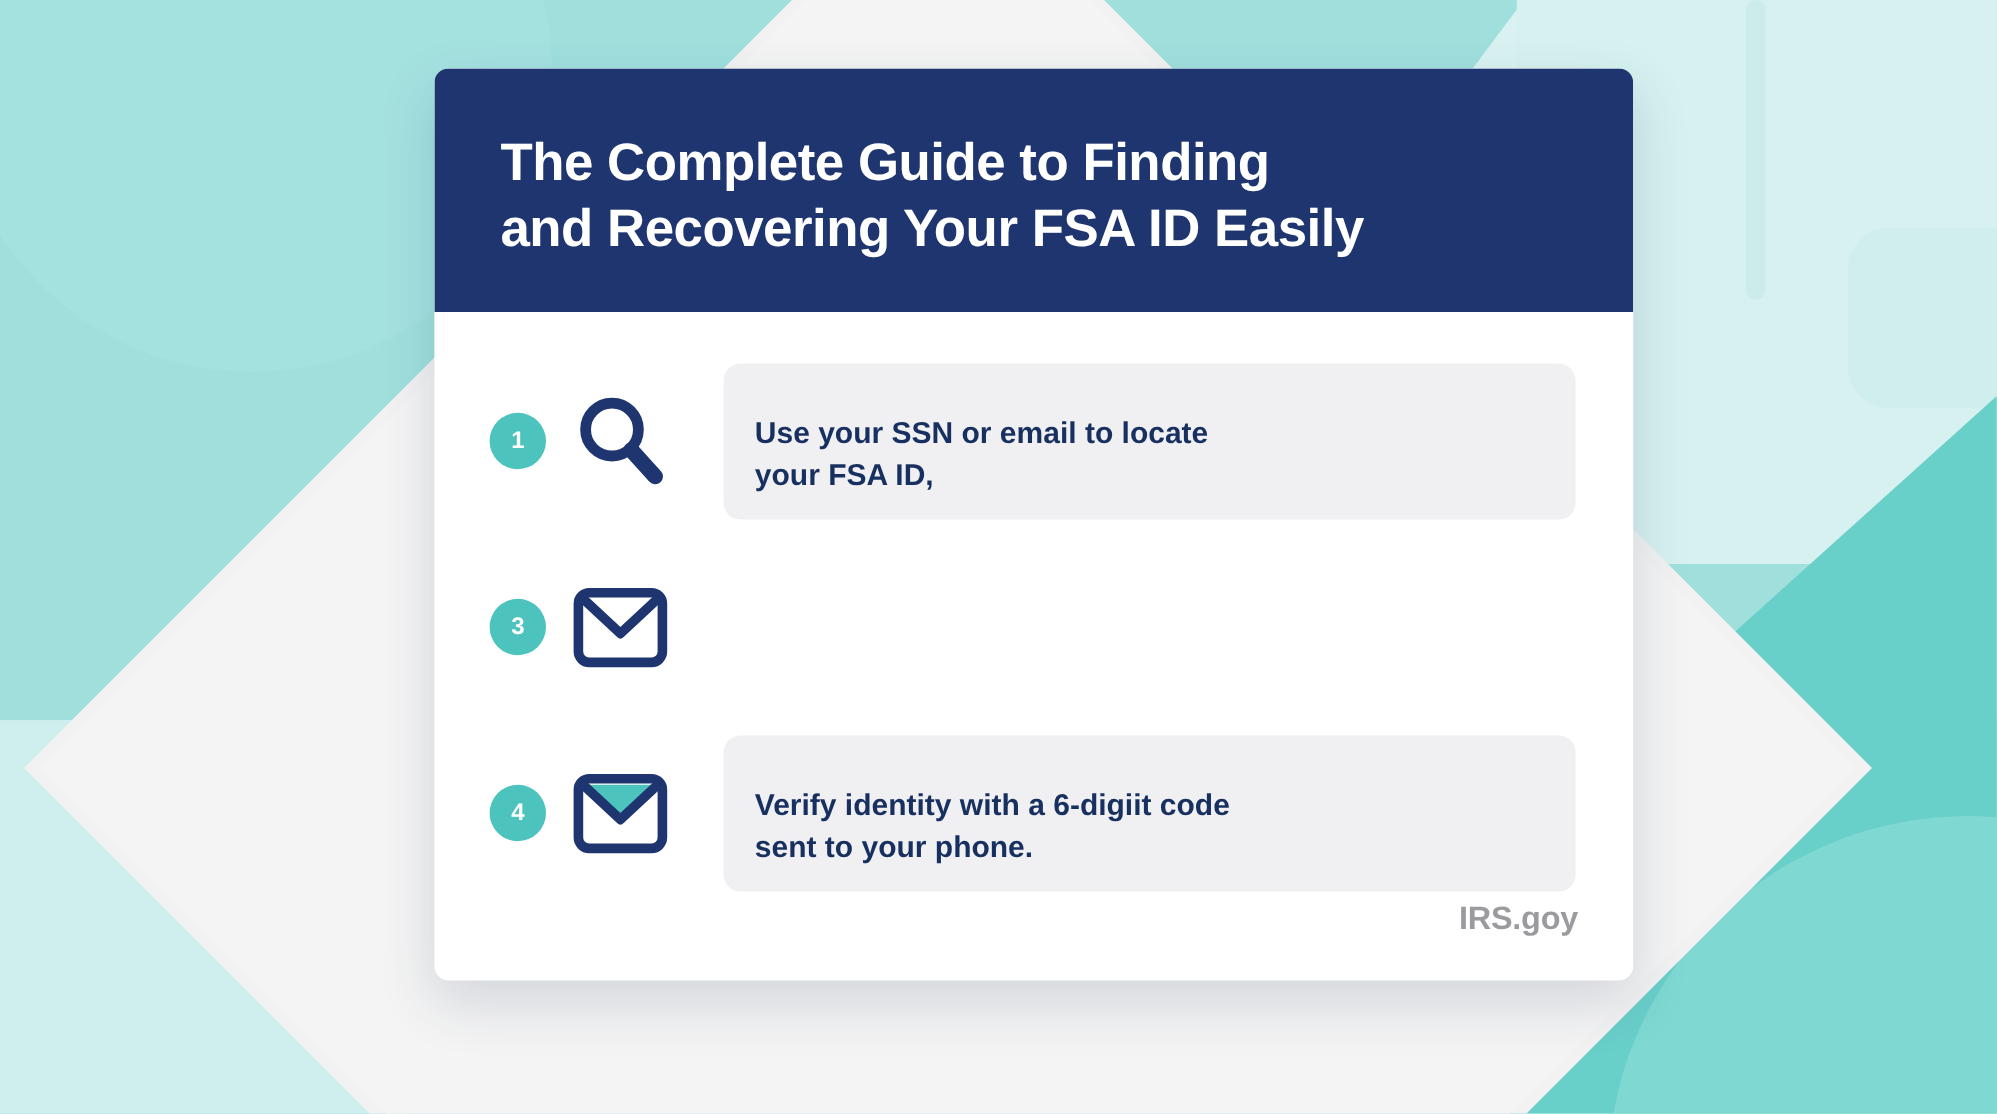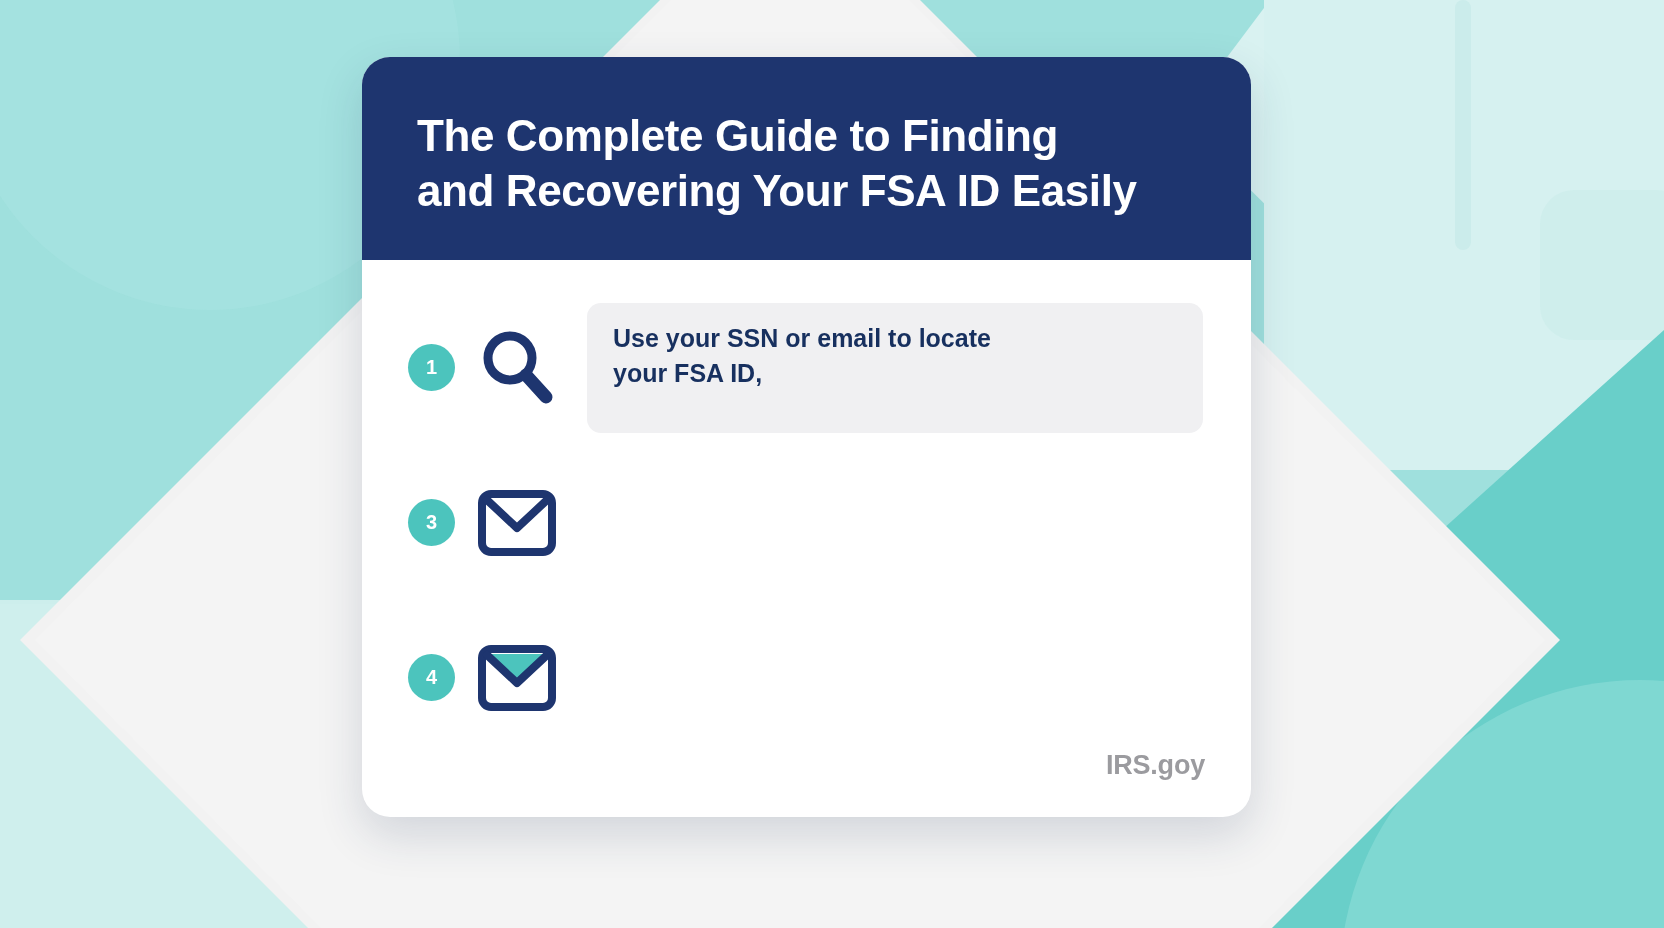--- a/index.html
+++ b/index.html
@@ -15,22 +15,22 @@
     position:absolute; inset:0;
     width:1664px; height:928px;
     background:#9fe0dd;
   }
   #bg-svg{ position:absolute; inset:0; width:1664px; height:928px; display:block; }
 
   
   #card{
     position:absolute;
     left:362px; top:57px;
-    width:889px; height:760px;
-    border-radius:28px;
+    width:999px; height:760px;
+    border-radius:12px;
     background:#ffffff;
     overflow:hidden;
     box-shadow:0 18px 46px rgba(30,50,90,.16);
     z-index:5;
   }
 
   #card-header{
     height:203px;
     background:#1e356f;
     padding:52px 55px 0 55px;
@@ -68,25 +68,25 @@
 
   .step-icon{
     flex:0 0 auto;
     width:100px;
     display:flex; align-items:center; justify-content:center;
     margin-left:12px;
   }
 
   .step-text{
     flex:1 1 auto;
-    margin-left:20px;
+    margin-left:36px;
     background:#f0f0f2;
     border-radius:14px;
     min-height:130px;
-    display:flex; align-items:flex-start;
+    display:flex; align-items:flex-end;
     padding:18px 26px;
   }
   .step-text span{
     color:#17305f;
     font-size:25px;
     font-weight:bold;
     line-height:1.42;
     white-space:pre-line;
   }
 
@@ -169,18 +169,22 @@
 
     <div class="step-row">
       <div class="step-badge">4</div>
       <div class="step-icon">
         <svg width="82" height="82" viewBox="0 0 82 82">
           <rect x="6" y="12" width="70" height="58" rx="9" fill="#ffffff" stroke="#1e356f" stroke-width="8"></rect>
           <path d="M11,17 L71,17 L41,47 Z" fill="#4cc4bd"></path>
           <path d="M11,18 L41,46 L71,18" fill="none" stroke="#1e356f" stroke-width="8" stroke-linecap="round" stroke-linejoin="round"></path>
         </svg>
       </div>
+      <div class="step-text">
+        <span>Verify identity with a 6-digiit code
+sent to your phone.</span>
+      </div>
     </div>
 
   </div>
 
   <div id="card-footer">IRS.goy</div>
 </div>
 
 </body></html>

